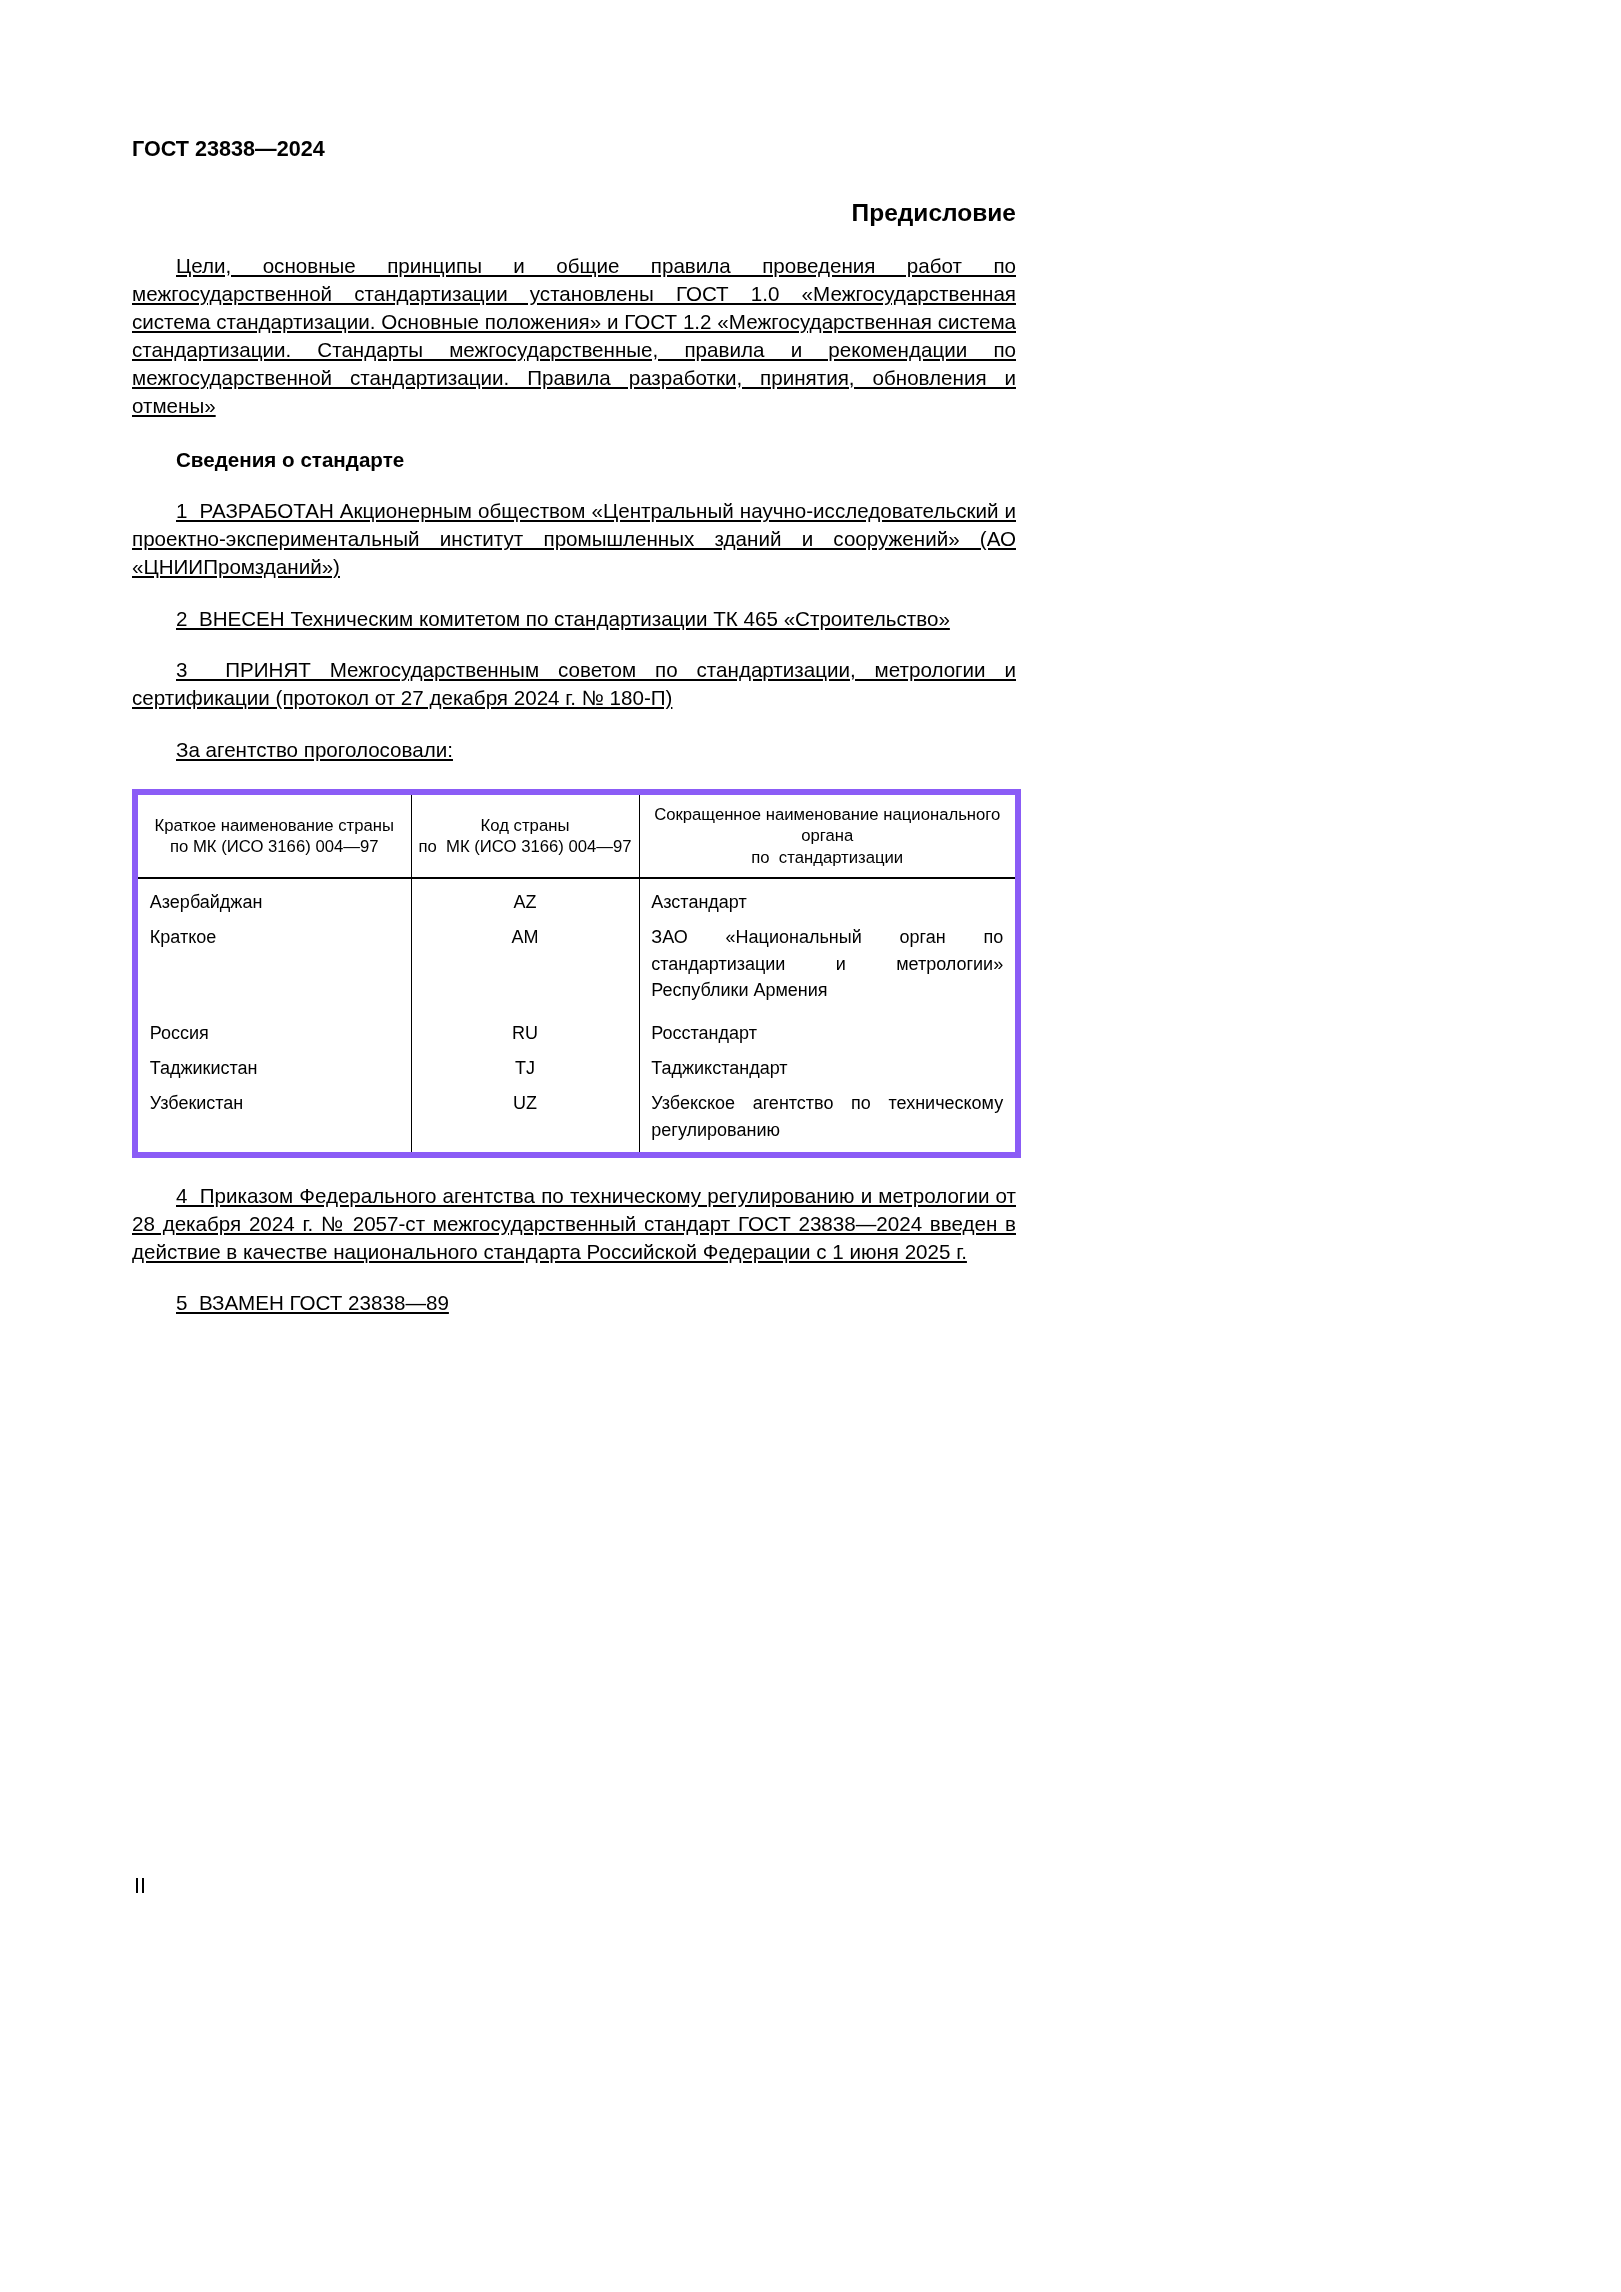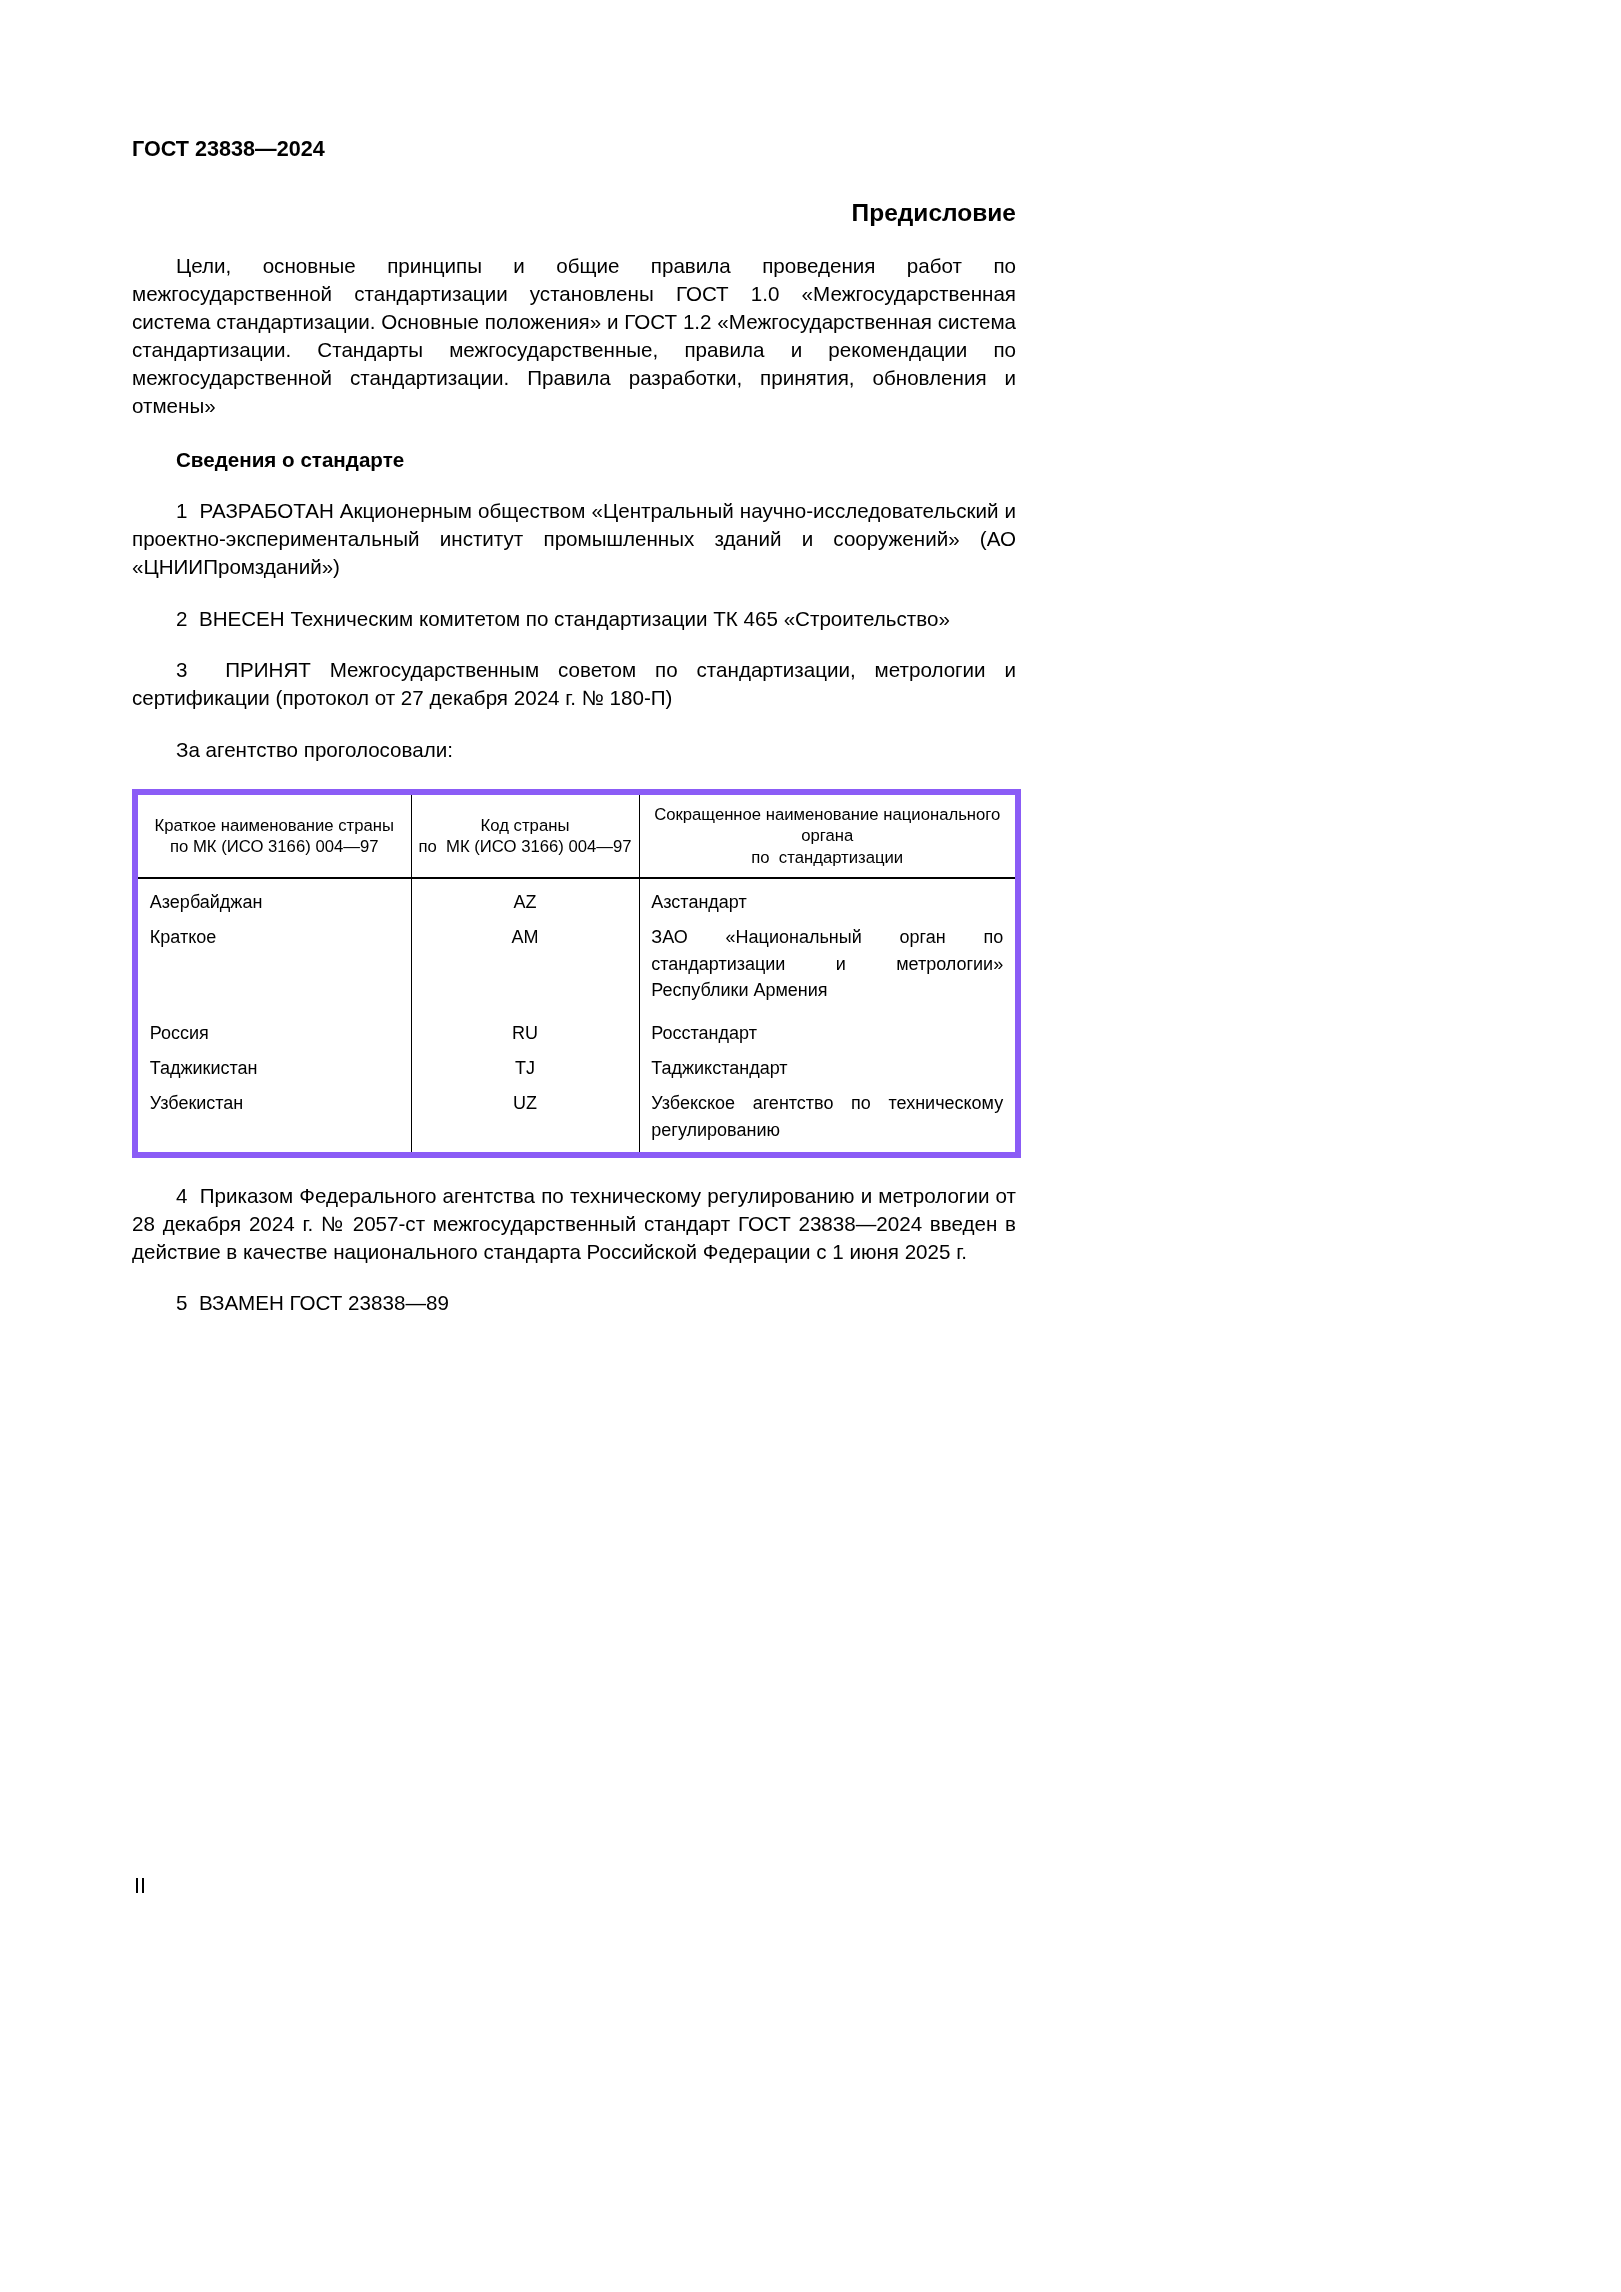--- a/index.html
+++ b/index.html
@@ -33,20 +33,21 @@
     text-align: right;
     font-weight: bold;
     font-size: 24.5px;
     margin-top: 37px;
   }
   p.body {
     font-size: 20.6px;
     line-height: 28px;
     text-align: justify;
     text-indent: 44px;
+    text-decoration: underline;
   }
   .first-para { margin-top: 25.5px; }
   .section-heading {
     font-weight: bold;
     font-size: 20.6px;
     line-height: 28px;
     text-indent: 44px;
     margin-top: 25.5px;
   }
   .item { margin-top: 23.5px; }

